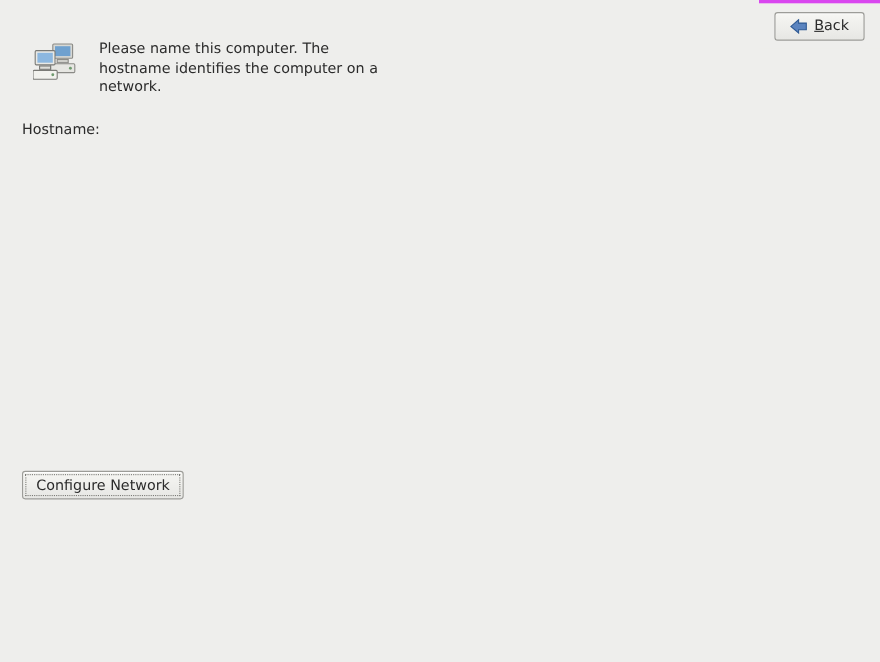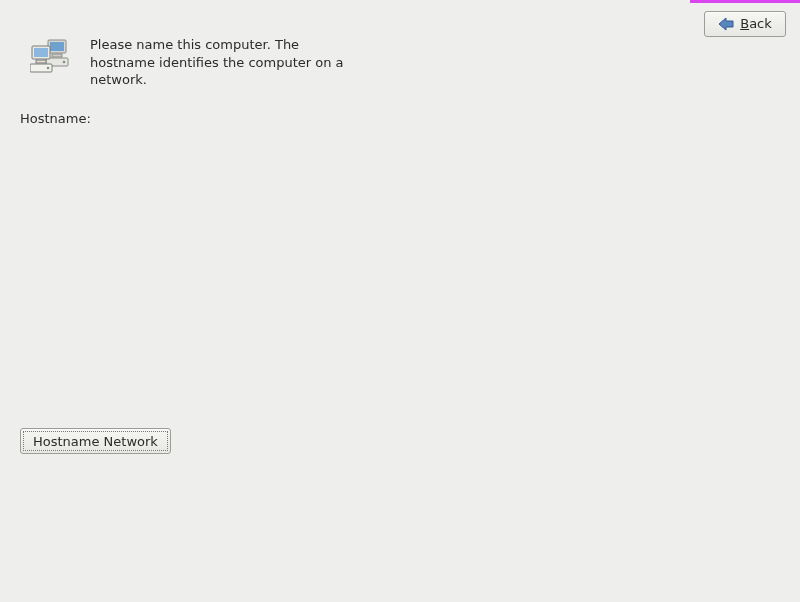--- a/index.html
+++ b/index.html
@@ -132,21 +132,21 @@
       </span>
       <p class="intro-text">Please name this computer.  The hostname identifies the computer on a network.</p>
     </div>
 
     <div class="host-row">
       <span class="host-label">Hostname:</span>
     </div>
 
     <div class="configure-wrap">
       <button class="gtk-btn focused">
-        <span>Hostname Network</span>
+        <span>Configure Network</span>
       </button>
     </div>
 
   </div>
 
   <div class="footer">
     <button class="gtk-btn nav-btn">
       <span>
         <svg class="arrow-svg" viewBox="0 0 16 14">
           <polygon points="8,1 8,4 15,4 15,10 8,10 8,13 1,7" fill="#5b84bf" stroke="#2f5a94" stroke-width="1"></polygon>

